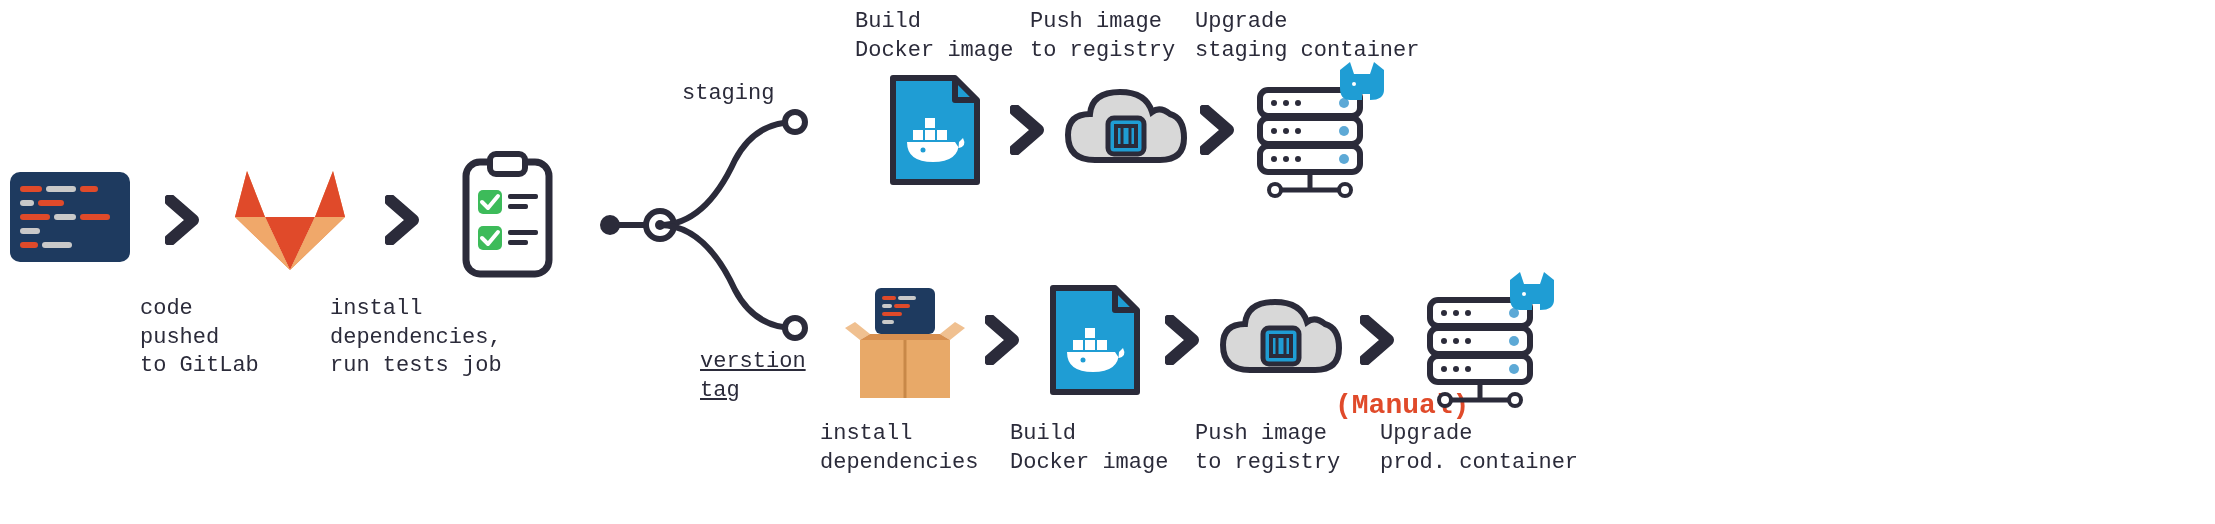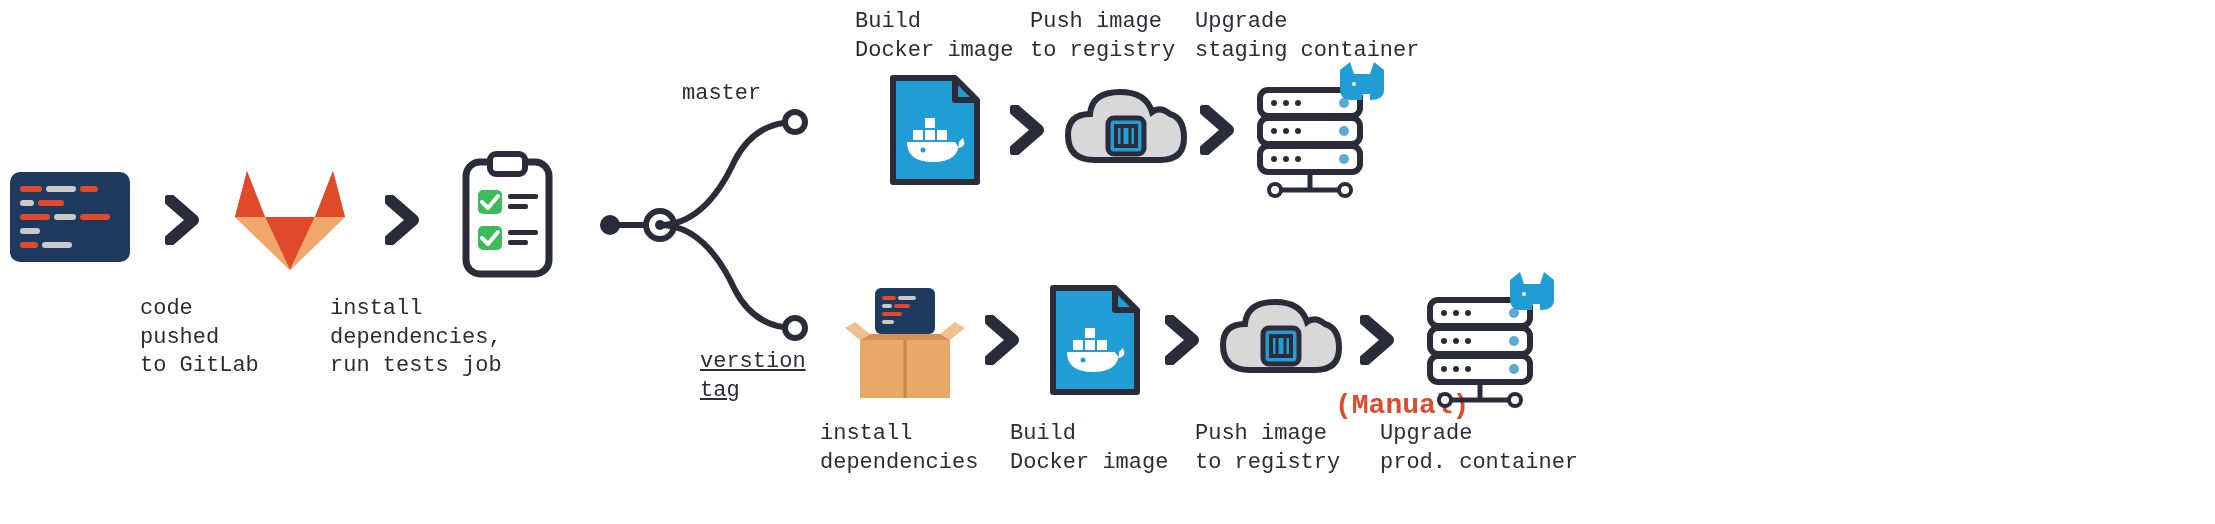--- a/index.html
+++ b/index.html
@@ -90,21 +90,21 @@
   <circle cx="15" cy="125" r="10" fill="#2b2b3a"></circle>
   <line x1="15" y1="125" x2="65" y2="125" stroke="#2b2b3a" stroke-width="6"></line>
   <circle cx="65" cy="125" r="14" fill="#fff" stroke="#2b2b3a" stroke-width="6"></circle>
   <circle cx="65" cy="125" r="5" fill="#2b2b3a"></circle>
   <path d="M65 125 Q110 125 140 60 Q160 22 200 22" stroke="#2b2b3a" stroke-width="6" fill="none"></path>
   <circle cx="200" cy="22" r="10" fill="#fff" stroke="#2b2b3a" stroke-width="6"></circle>
   <path d="M65 125 Q110 125 140 190 Q160 228 200 228" stroke="#2b2b3a" stroke-width="6" fill="none"></path>
   <circle cx="200" cy="228" r="10" fill="#fff" stroke="#2b2b3a" stroke-width="6"></circle>
 </svg>
 
-<div class="label" style="left:682px;top:80px;width:100px;">master</div>
+<div class="label" style="left:682px;top:80px;width:100px;">staging</div>
 <div class="label" style="left:700px;top:348px;width:120px;text-decoration:underline;">verstion
 tag</div>
 
 <div class="label" style="left:855px;top:8px;width:170px;">Build
 Docker image</div>
 <div class="label" style="left:1030px;top:8px;width:170px;">Push image
 to registry</div>
 <div class="label" style="left:1195px;top:8px;width:240px;">Upgrade
 staging container</div>
 

